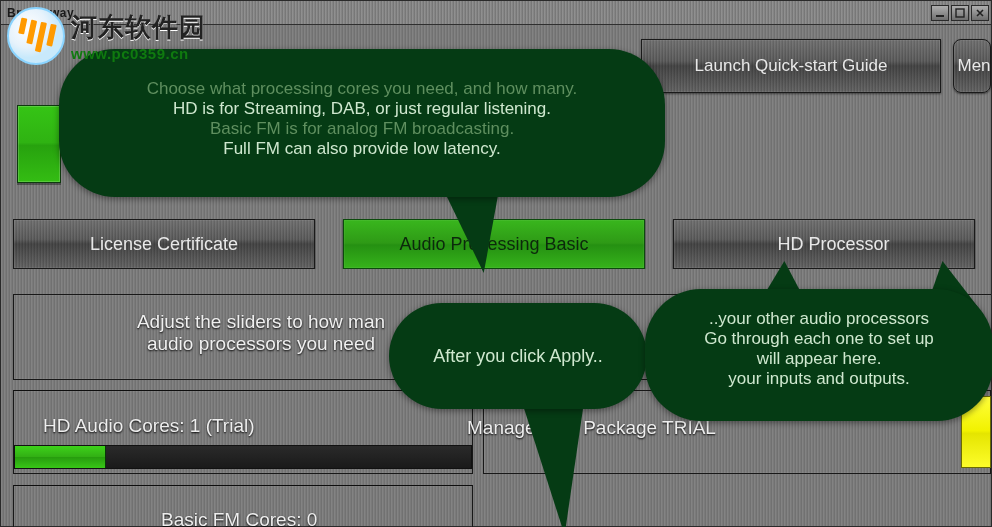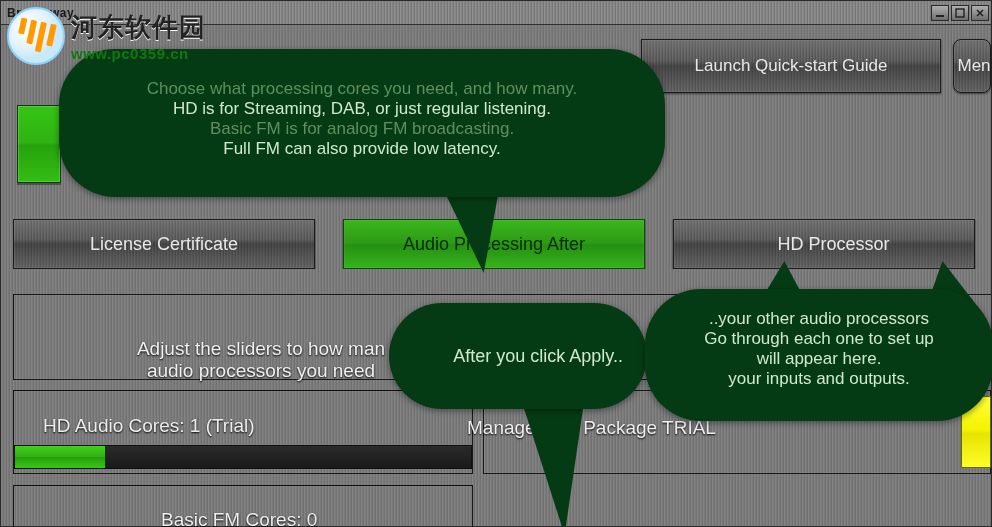--- a/index.html
+++ b/index.html
@@ -72,21 +72,20 @@
   }
   .tab { flex: 0 0 auto; height: 50px; padding: 0 18px; font-size: 18px; }
   .tab-lic  { width: 302px; }
   .tab-act  { width: 302px; color: #0c290c; }
   .tab-hd   { width: 302px; padding-left: 37px; }
 
   .instructions {
     position: absolute; left: 60px; top: 310px; width: 400px;
     color: #f0f0f0; font-size: 19px; text-align: center;
     text-shadow: 0 1px 2px #000;
-    margin-top: 27px;
   }
 
   .hdcores {
     position: absolute; left: 42px; top: 414px; font-size: 19px; color: #eee;
     text-shadow: 0 1px 2px #000;
   }
   .fmcores {
     position: absolute; left: 160px; top: 508px; font-size: 19px; color: #eee;
     text-shadow: 0 1px 2px #000;
   }
@@ -137,21 +136,21 @@
     font-size: 17px;
   }
   .bubble .muted { color: #5f8f5f; }
   .bubble-top { left: 58px; top: 48px; width: 606px; height: 148px; padding-top: 30px; }
   .tail-top {
     position: absolute; left: 444px; top: 182px; width: 0; height: 0;
     border-left: 34px solid transparent; border-right: 26px solid transparent;
     border-top: 90px solid #053b14;
     transform: skewX(6deg);
   }
-  .bubble-mid { left: 388px; top: 302px; width: 258px; height: 106px; display:flex; align-items:center; justify-content:flex-end; padding:0 24px; font-size:18px;}
+  .bubble-mid { left: 388px; top: 302px; width: 258px; height: 106px; display:flex; align-items:center; justify-content:center; padding:0 24px; font-size:18px;}
   .tail-mid {
     position: absolute; left: 516px; top: 394px;
     width: 68px; height: 140px;
     background: #053b14;
     clip-path: polygon(4% 0, 100% 0, 70% 100%);
   }
   .bubble-right { left: 644px; top: 288px; width: 348px; height: 132px; padding: 20px 30px; }
   .tail-right1 {
     position: absolute; left: 758px; top: 260px; width: 0; height: 0;
     border-left: 22px solid transparent; border-right: 32px solid transparent;
@@ -216,21 +215,21 @@
   <div class="toprow">
     <div class="btn bquick">Launch Quick-start Guide</div>
     <div class="btn bmenu">Men</div>
   </div>
 
   <div class="big-green"></div>
 
 
   <div class="tabrow">
     <div class="btn tab tab-lic">License Certificate</div>
-    <div class="btn-green-flat btn tab tab-act">Audio Processing After</div>
+    <div class="btn-green-flat btn tab tab-act">Audio Processing Basic</div>
     <div class="btn tab tab-hd">HD Processor</div>
     <div class="btn tab" style="width:320px"></div>
   </div>
 
   <div class="mgmt-frame-top"></div>
   <div class="instructions">
     <div>Adjust the sliders to how man</div>
     <div>audio processors you need</div>
   </div>
 

